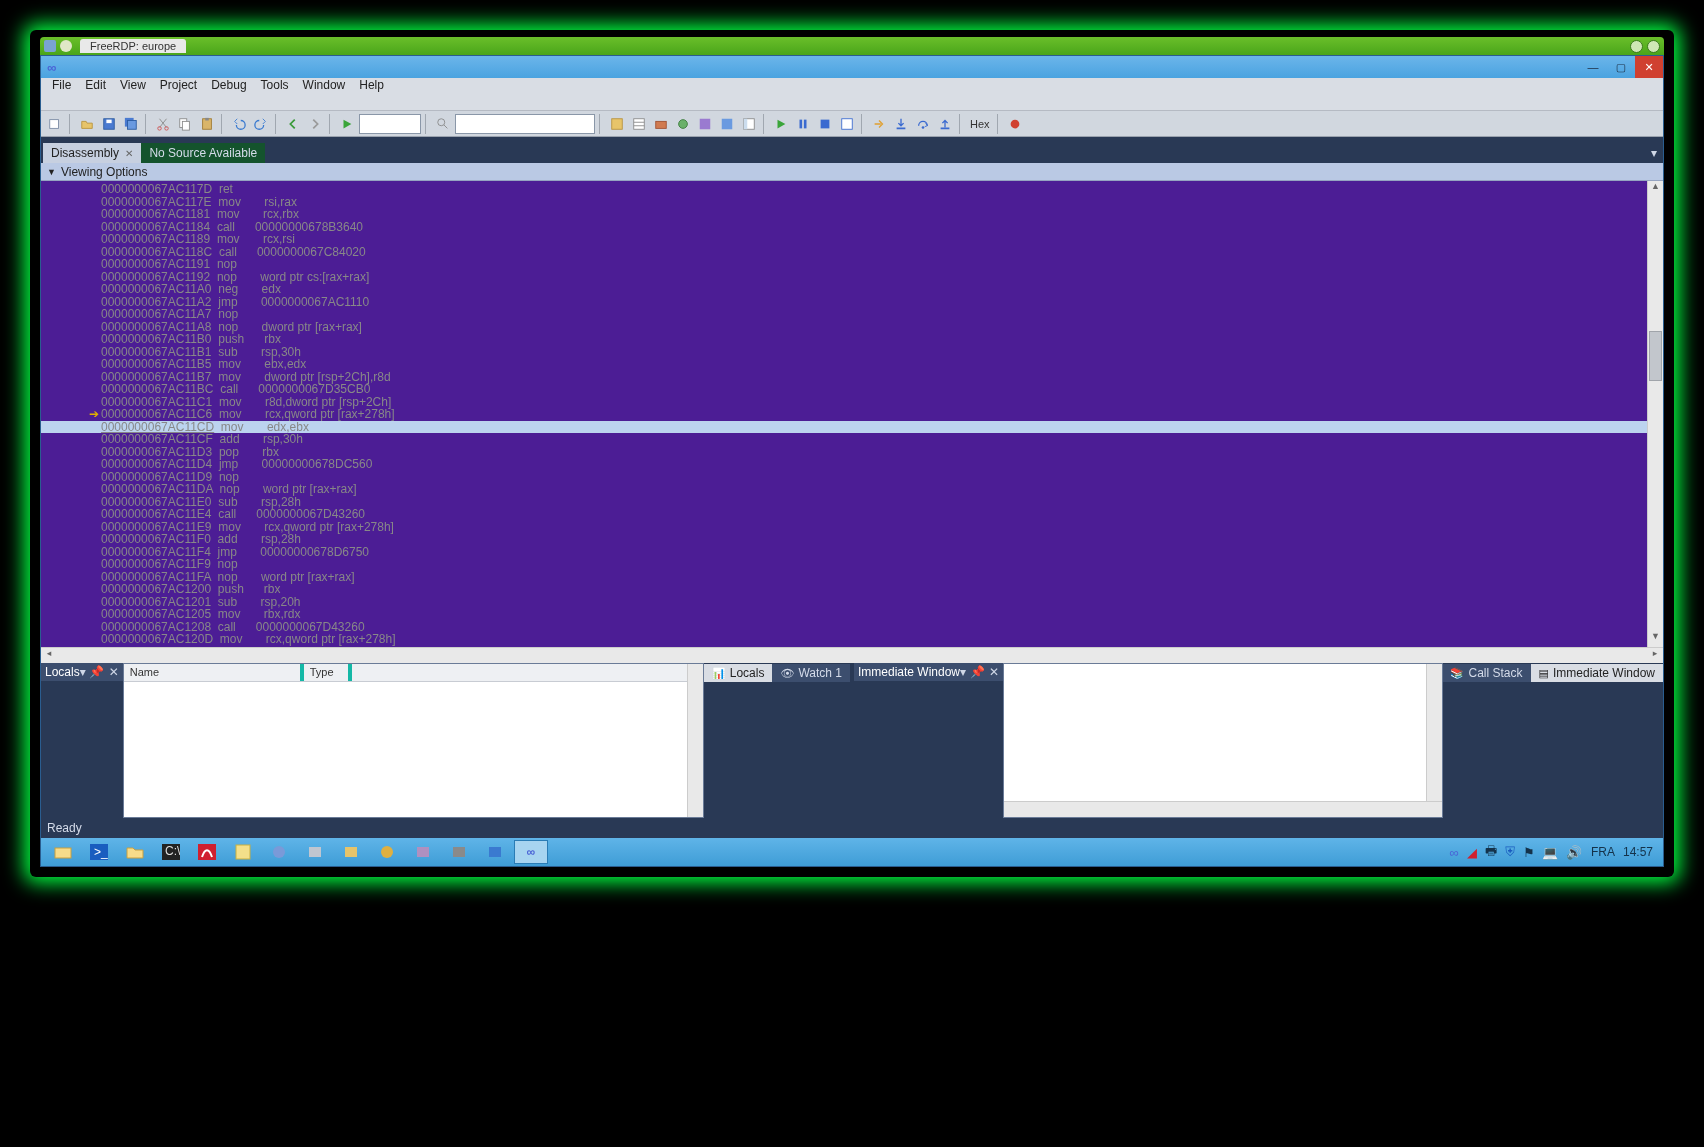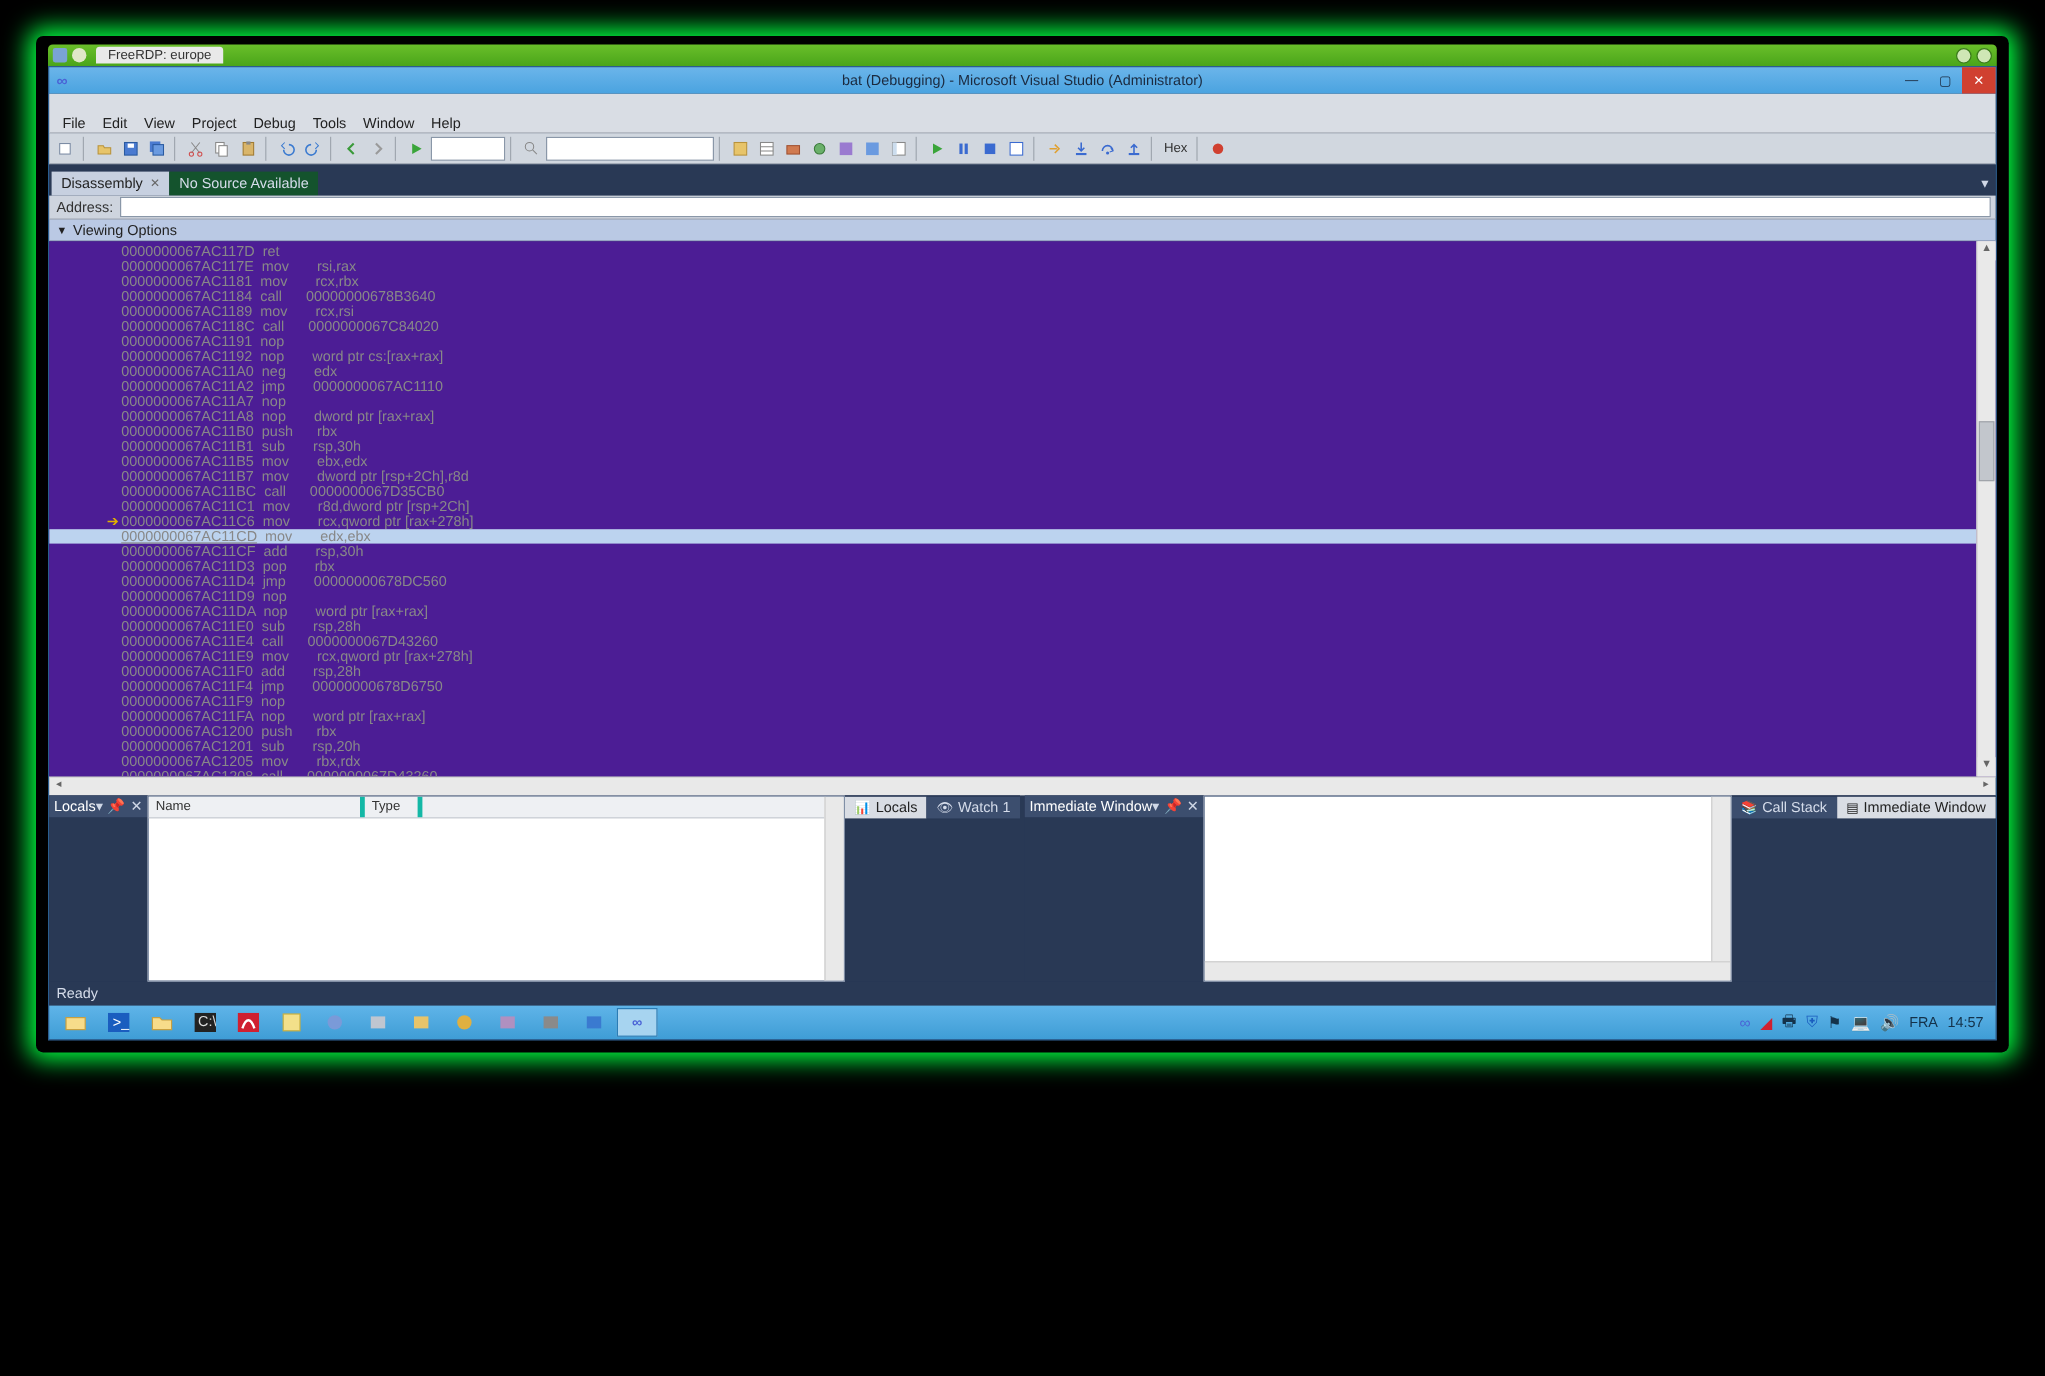--- a/index.html
+++ b/index.html
@@ -15,21 +15,21 @@
   
   .vs{position:absolute;left:40px;top:55px;right:40px;bottom:280px;background:#293955;display:flex;flex-direction:column;border:1px solid #2a5d8f;}
   .vs-title{height:22px;background:linear-gradient(#6bb5ea,#4aa3e0);display:flex;align-items:center;color:#1b2a3f;position:relative;}
   .vs-title .vslogo{width:18px;height:14px;margin:0 6px;font-weight:bold;color:#4a63d6;font-size:13px;}
   .vs-title .ttl{position:absolute;left:0;right:0;text-align:center;font-size:12px;color:#1b2a3f;}
   .win-btns{margin-left:auto;display:flex;height:100%;}
   .win-btns div{width:28px;display:flex;align-items:center;justify-content:center;font-size:11px;}
   .win-btns .mm{background:transparent;}
   .win-btns .cl{background:#d04030;color:#fff;}
   
-  .menu{height:16px;background:#d9dde4;display:flex;align-items:flex-start;padding:16px 4px;border-bottom:1px solid #b5bac3;}
+  .menu{height:16px;background:#d9dde4;display:flex;align-items:flex-end;padding:16px 4px;border-bottom:1px solid #b5bac3;}
   .menu span{padding:2px 7px;color:#222;cursor:default;}
   
   .tbar{height:26px;background:#d1d7df;border-bottom:1px solid #9aa2ae;display:flex;align-items:center;padding:0 4px;gap:2px;}
   .tbtn{width:20px;height:20px;display:flex;align-items:center;justify-content:center;border:1px solid transparent;border-radius:2px;}
   .tbtn svg{width:14px;height:14px;}
   .tsep{width:4px;height:20px;border-left:1px solid #a0a7b0;margin:0 2px;}
   .tdd{height:20px;background:#fff;border:1px solid #8a97a8;min-width:62px;}
   .tdd.lg{min-width:140px;}
   .hexlbl{font-size:11px;color:#333;padding:0 3px;text-align:center;}
   
@@ -93,21 +93,20 @@
     <div class="gnome-ctl">
       <span></span>
       <span></span>
     </div>
   </div>
 
   <div class="vs">
 
     <div class="vs-title">
       <span class="vslogo">∞</span>
-      <span class="ttl">bat (Debugging) - Microsoft Visual Studio (Administrator)</span>
       <div class="win-btns">
         <div class="mm">—</div>
         <div class="mm">▢</div>
         <div class="cl">✕</div>
       </div>
     </div>
 
     <div class="menu">
       <span>File</span>
       <span>Edit</span>
@@ -301,24 +300,20 @@
       <div class="dtab active">
         <span>Disassembly</span>
           <span class="x">✕</span>
       </div>
       <div class="dtab inactive">
         <span>No Source Available</span>
       </div>
       <div class="drop">▾</div>
     </div>
 
-    <div class="addr">
-      <label>Address:</label>
-      <div class="addrbox" value=""></div>
-    </div>
 
     <div class="vopt">
       <span class="tri">▼</span>
       <span>Viewing Options</span>
     </div>
 
     <div class="codewrap">
       <div class="code" id="code"><div class="line"><span class="addrtxt">0000000067AC117D</span>  ret       </div><div class="line"><span class="addrtxt">0000000067AC117E</span>  mov       rsi,rax</div><div class="line"><span class="addrtxt">0000000067AC1181</span>  mov       rcx,rbx</div><div class="line"><span class="addrtxt">0000000067AC1184</span>  call      00000000678B3640</div><div class="line"><span class="addrtxt">0000000067AC1189</span>  mov       rcx,rsi</div><div class="line"><span class="addrtxt">0000000067AC118C</span>  call      0000000067C84020</div><div class="line"><span class="addrtxt">0000000067AC1191</span>  nop       </div><div class="line"><span class="addrtxt">0000000067AC1192</span>  nop       word ptr cs:[rax+rax]</div><div class="line"><span class="addrtxt">0000000067AC11A0</span>  neg       edx</div><div class="line"><span class="addrtxt">0000000067AC11A2</span>  jmp       0000000067AC1110</div><div class="line"><span class="addrtxt">0000000067AC11A7</span>  nop       </div><div class="line"><span class="addrtxt">0000000067AC11A8</span>  nop       dword ptr [rax+rax]</div><div class="line"><span class="addrtxt">0000000067AC11B0</span>  push      rbx</div><div class="line"><span class="addrtxt">0000000067AC11B1</span>  sub       rsp,30h</div><div class="line"><span class="addrtxt">0000000067AC11B5</span>  mov       ebx,edx</div><div class="line"><span class="addrtxt">0000000067AC11B7</span>  mov       dword ptr [rsp+2Ch],r8d</div><div class="line"><span class="addrtxt">0000000067AC11BC</span>  call      0000000067D35CB0</div><div class="line"><span class="addrtxt">0000000067AC11C1</span>  mov       r8d,dword ptr [rsp+2Ch]</div><div class="line"><span class="ptr">➔</span><span class="addrtxt">0000000067AC11C6</span>  mov       rcx,qword ptr [rax+278h]</div><div class="line cur"><span class="addrtxt">0000000067AC11CD</span>  mov       edx,ebx</div><div class="line"><span class="addrtxt">0000000067AC11CF</span>  add       rsp,30h</div><div class="line"><span class="addrtxt">0000000067AC11D3</span>  pop       rbx</div><div class="line"><span class="addrtxt">0000000067AC11D4</span>  jmp       00000000678DC560</div><div class="line"><span class="addrtxt">0000000067AC11D9</span>  nop       </div><div class="line"><span class="addrtxt">0000000067AC11DA</span>  nop       word ptr [rax+rax]</div><div class="line"><span class="addrtxt">0000000067AC11E0</span>  sub       rsp,28h</div><div class="line"><span class="addrtxt">0000000067AC11E4</span>  call      0000000067D43260</div><div class="line"><span class="addrtxt">0000000067AC11E9</span>  mov       rcx,qword ptr [rax+278h]</div><div class="line"><span class="addrtxt">0000000067AC11F0</span>  add       rsp,28h</div><div class="line"><span class="addrtxt">0000000067AC11F4</span>  jmp       00000000678D6750</div><div class="line"><span class="addrtxt">0000000067AC11F9</span>  nop       </div><div class="line"><span class="addrtxt">0000000067AC11FA</span>  nop       word ptr [rax+rax]</div><div class="line"><span class="addrtxt">0000000067AC1200</span>  push      rbx</div><div class="line"><span class="addrtxt">0000000067AC1201</span>  sub       rsp,20h</div><div class="line"><span class="addrtxt">0000000067AC1205</span>  mov       rbx,rdx</div><div class="line"><span class="addrtxt">0000000067AC1208</span>  call      0000000067D43260</div><div class="line"><span class="addrtxt">0000000067AC120D</span>  mov       rcx,qword ptr [rax+278h]</div></div>
       <div class="vscroll">
         <div class="arr" style="top:0">▲</div>

